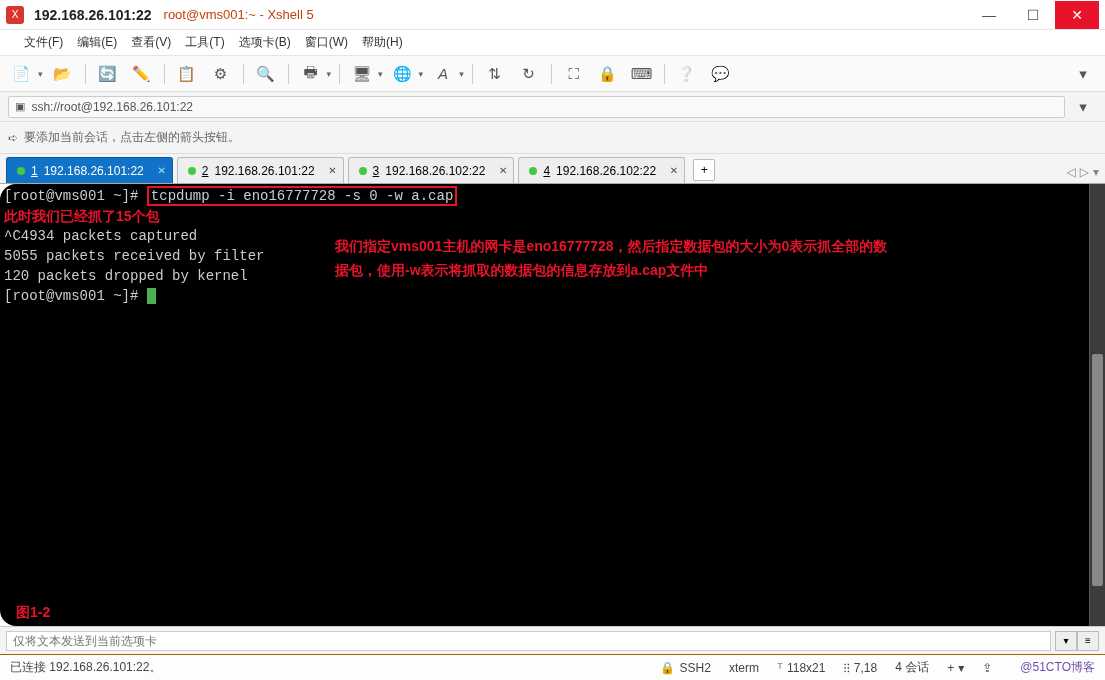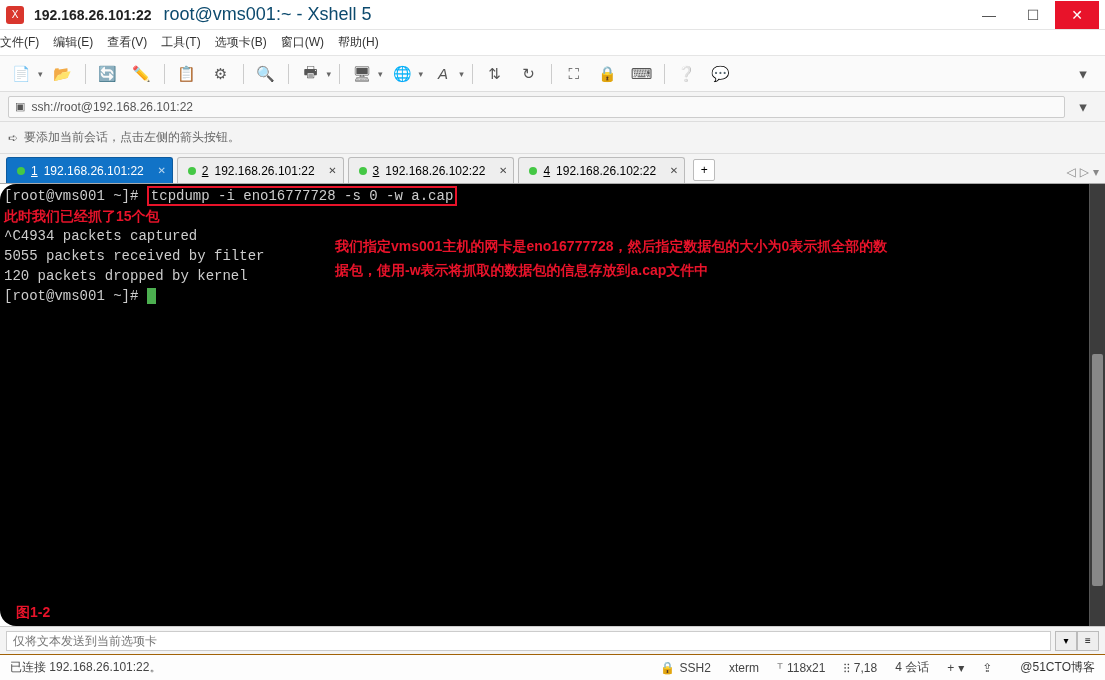--- a/index.html
+++ b/index.html
@@ -2,27 +2,27 @@
 <html><head>
 <meta charset="utf-8">
 <style>
 * { box-sizing: border-box; margin: 0; padding: 0; }
 body { font-family: "Microsoft YaHei", Arial, sans-serif; font-size: 12px; background: #fff; width: 1105px; height: 680px; overflow: hidden; position: relative; }
 
 
 .titlebar { height: 30px; background: #fff; display: flex; align-items: center; padding: 0 6px; border-bottom: 1px solid #e5e5e5; }
 .titlebar .appicon { width: 18px; height: 18px; background: #d9362d; border-radius: 3px; margin-right: 10px; display:flex; align-items:center; justify-content:center; color:#fff; font-size:10px;}
 .titlebar .ip { font-weight: bold; color: #222; font-size: 14px; margin-right: 12px; }
-.titlebar .wtitle { color: #0c4a6e; font-size: 18px; }
+.titlebar .wtitle { color: #c2410c; font-size: 13px; }
 .winbtns { margin-left: auto; display: flex; }
 .winbtn { width: 44px; height: 28px; display:flex; align-items:center; justify-content:center; color:#555; font-size:14px; }
 .winbtn.close { background: #e8132a; color: #fff; }
 
 
-.menubar { height: 26px; background: #fff; display:flex; align-items:center; padding: 0 0; border-bottom:1px solid #e5e5e5; gap: 14px; }
+.menubar { height: 26px; background: #fff; display:flex; align-items:center; padding: 0 24px; border-bottom:1px solid #e5e5e5; gap: 14px; }
 .menubar span { color: #333; }
 
 
 .toolbar { height: 36px; background: #fafafa; border-bottom:1px solid #ddd; display:flex; align-items:center; padding: 0 8px; gap: 6px; }
 .tbtn { width: 28px; height: 26px; display:flex; align-items:center; justify-content:center; color:#555; font-size:15px; border-radius:2px; }
 .tsep { width:1px; height:20px; background:#ccc; margin:0 2px; }
 .dd { font-size:9px; color:#666; margin-left:-4px; }
 
 
 .addrwrap { height: 30px; background:#f4f4f4; border-bottom:1px solid #ddd; display:flex; align-items:center; padding:0 8px; }
@@ -55,21 +55,21 @@
 
 .sendbar { height:28px; background:#f4f4f4; border-top:1px solid #ccc; display:flex; align-items:center; padding:0 6px; }
 .sendinput { flex:1; height:20px; border:1px solid #ccc; background:#fff; padding:0 6px; color:#999; font-size:12px; }
 .sendbtns { display:flex; margin-left:4px; }
 .sendbtn { width:22px; height:20px; border:1px solid #bbb; background:#eee; display:flex; align-items:center; justify-content:center; font-size:10px; }
 
 
 .statusbar { height:26px; background:#fdfdfd; border-top:1px solid #a16207; display:flex; align-items:center; padding:0 10px; font-size:12px; color:#444; }
 .statusbar .seg { margin-left:18px; display:flex; align-items:center; gap:4px; }
 .statusbar .right { margin-left:auto; display:flex; align-items:center; }
-.watermark { color:#000000; font-size:12px; opacity:0.8; margin-left:28px; }
+.watermark { color:#4c1d95; font-size:12px; opacity:0.8; margin-left:28px; }
 </style>
 </head>
 <body>
 
 <div class="titlebar">
   <div class="appicon">X</div>
   <span class="ip">192.168.26.101:22</span>
   <span class="wtitle">root@vms001:~ - Xshell 5</span>
   <div class="winbtns">
     <div class="winbtn">—</div>

